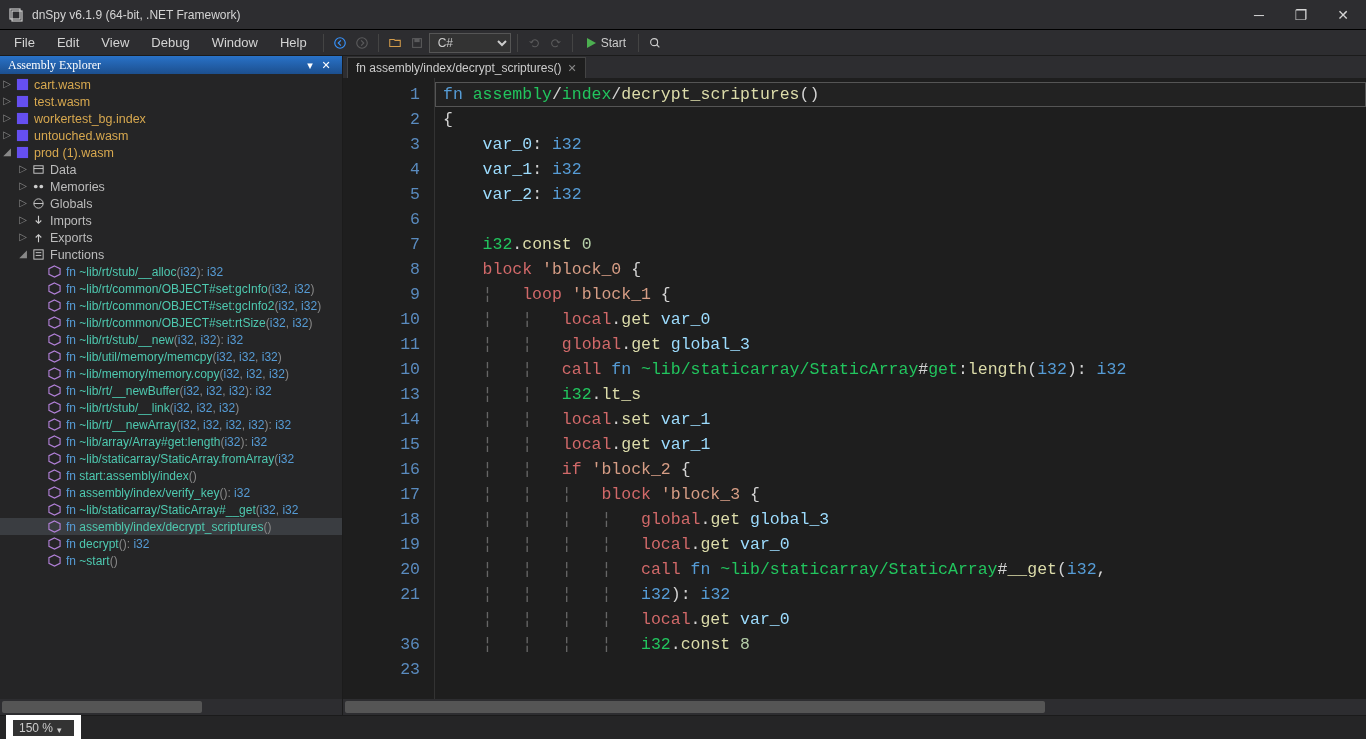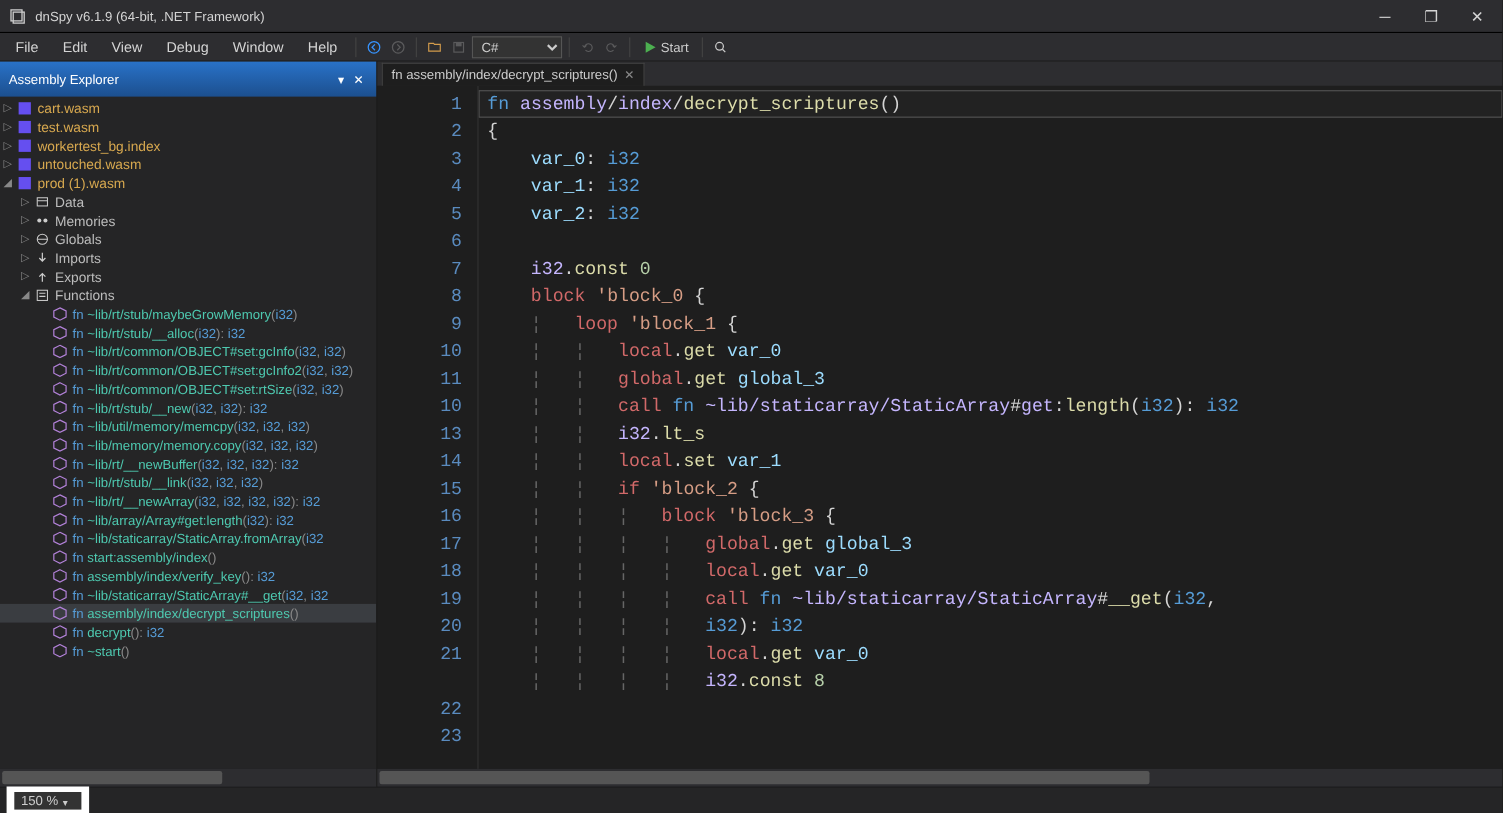--- a/index.html
+++ b/index.html
@@ -11,21 +11,21 @@
 .titlebar .tb-ctrl { width:30px; height:20px; display:flex; align-items:center; justify-content:center; cursor:pointer; color:#d4d4d4; font-size:14px; }
 .menubar { height:26px; background:#2d2d30; display:flex; align-items:center; padding:0 4px; gap:2px; border-bottom:1px solid #1b1b1b; }
 .menu-item { padding:3px 10px; color:#d4d4d4; cursor:pointer; font-size:13px; }
 .toolbar-sep { width:1px; height:18px; background:#444; margin:0 4px; }
 .tb-btn { width:20px; height:20px; display:flex; align-items:center; justify-content:center; cursor:pointer; border-radius:2px; }
 .tb-btn svg { width:14px; height:14px; }
 .lang-combo { background:#333; border:1px solid #555; color:#ccc; height:20px; font-size:12px; padding:0 4px; width:82px; }
 .start-btn { display:flex; align-items:center; gap:4px; color:#ccc; cursor:pointer; padding:2px 6px; }
 .workspace { display:flex; height:calc(100% - 56px - 24px); }
 .sidebar { width:343px; background:#252526; display:flex; flex-direction:column; border-right:1px solid #1b1b1b; }
-.panel-header { height:32px; background:linear-gradient(#2972c8,#1c4f8e); display:flex; align-items:center; padding:0 8px; color:#fff; font-size:12px; }
+.panel-header { height:18px; background:linear-gradient(#2972c8,#1c4f8e); display:flex; align-items:center; padding:0 8px; color:#fff; font-size:12px;font-family:Liberation Serif, serif; }
 .panel-header .ph-title { flex:1; }
 .panel-header .ph-btn { width:16px; height:16px; display:flex; align-items:center; justify-content:center; cursor:pointer; font-size:11px; }
 .tree { flex:1; overflow:auto; padding:2px 0; font-size:12.5px; color:#9cdcfe; background:#252526; }
 .tree-row { display:flex; align-items:center; height:17px; white-space:nowrap; cursor:pointer; padding-right:4px; }
 .tree-row.selected { background:#3a3d41; }
 .tw { display:inline-block; width:14px; height:14px; text-align:center; color:#888; font-size:10px; flex-shrink:0; }
 .indent { display:inline-block; flex-shrink:0; }
 .node-icon { width:16px; height:16px; flex-shrink:0; display:inline-flex; align-items:center; justify-content:center; margin-right:4px; }
 .fn-icon svg, .node-icon svg { width:13px; height:13px; }
 .node-label { color:#bcbcbc; }
@@ -38,21 +38,21 @@
 .tabbar { height:22px; background:#2d2d30; display:flex; align-items:flex-end; padding-left:4px; }
 .tab { height:21px; background:#1e1e1e; border:1px solid #444; border-bottom:none; display:flex; align-items:center; padding:0 8px; gap:6px; font-size:12px; color:#ccc; }
 .tab .close { color:#888; font-size:11px; cursor:pointer; }
 .code-wrap { flex:1; display:flex; overflow:hidden; font-family:Consolas,'Courier New',monospace; font-size:16.5px; line-height:25px; }
 .gutter { width:92px; background:#1e1e1e; text-align:right; padding:4px 14px 4px 4px; color:#5a8bbf; border-right:1px solid #333; user-select:none; }
 .gutter div { height:25px; }
 .code { flex:1; padding:4px 8px; overflow:auto; position:relative; }
 .code-line { height:25px; white-space:pre; position:relative; }
 .hl-line { position:absolute; left:0; right:0; height:25px; border:1px solid #555; background:rgba(80,80,80,0.1); pointer-events:none; }
 .k-blue { color:#569cd6; }
-.k-teal { color:#c4b5fd; }
+.k-teal { color:#22c55e; }
 .k-yellow { color:#dcdcaa; }
 .k-str { color:#d69d85; }
 .k-num { color:#b5cea8; }
 .k-var { color:#9cdcfe; }
 .k-punc { color:#d4d4d4; }
 .k-red { color:#d16969; }
 .k-dim { color:#666; }
 .statusbar { height:24px; background:#252526; border-top:1px solid #1b1b1b; display:flex; align-items:center; padding:0 6px; color:#ccc; font-size:12px; }
 .hscroll { height:16px; background:#2d2d30; display:flex; align-items:center; position:relative; }
 .hscroll .thumb { position:absolute; height:12px; top:2px; background:#555; border-radius:2px; }
@@ -246,30 +246,20 @@
           <span class="indent" style="width: 16px;"></span>
           <span class="tw">◢</span>
           <span class="node-icon">
             <svg viewBox="0 0 14 14">
               <rect x="2" y="2" width="10" height="10" fill="none" stroke="#ccc"></rect>
               <line x1="4" y1="5" x2="10" y2="5" stroke="#ccc"></line>
               <line x1="4" y1="8" x2="10" y2="8" stroke="#ccc"></line>
             </svg>
           </span>
           <span><span class="node-label">Functions</span></span>
-        </div>
-        <div class="tree-row">
-          <span class="indent" style="width: 32px;"></span>
-          <span class="tw"></span>
-          <span class="node-icon">
-            <svg viewBox="0 0 14 14">
-              <polygon points="7,1 13,4 13,10 7,13 1,10 1,4" fill="none" stroke="#b180d7" stroke-width="1.2"></polygon>
-            </svg>
-          </span>
-          <span><span class="fn-text"><span class="fn-blue">fn </span><span class="fn-cyan">~lib/rt/stub/maybeGrowMemory</span><span class="fn-dim">(</span><span class="fn-blue">i32</span><span class="fn-dim">)</span></span></span>
         </div>
         <div class="tree-row">
           <span class="indent" style="width: 32px;"></span>
           <span class="tw"></span>
           <span class="node-icon">
             <svg viewBox="0 0 14 14">
               <polygon points="7,1 13,4 13,10 7,13 1,10 1,4" fill="none" stroke="#b180d7" stroke-width="1.2"></polygon>
             </svg>
           </span>
           <span><span class="fn-text"><span class="fn-blue">fn </span><span class="fn-cyan">~lib/rt/stub/__alloc</span><span class="fn-dim">(</span><span class="fn-blue">i32</span><span class="fn-dim">): </span><span class="fn-blue">i32</span><span class="fn-dim"></span></span></span>
@@ -474,39 +464,40 @@
           <div>13</div>
           <div>14</div>
           <div>15</div>
           <div>16</div>
           <div>17</div>
           <div>18</div>
           <div>19</div>
           <div>20</div>
           <div>21</div>
           <div></div>
-          <div>22</div>
+          <div>36</div>
           <div>23</div>
         </div>
       <div class="code" id="code">
           <div class="hl-line" style="top: 4px;"></div>
           <div class="code-line"><span class="k-blue">fn </span><span class="k-teal">assembly</span><span class="k-punc">/</span><span class="k-teal">index</span><span class="k-punc">/</span><span class="k-yellow">decrypt_scriptures</span><span class="k-punc">()</span></div>
           <div class="code-line"><span class="k-punc">{</span></div>
           <div class="code-line">    <span class="k-var">var_0</span><span class="k-punc">: </span><span class="k-blue">i32</span></div>
           <div class="code-line">    <span class="k-var">var_1</span><span class="k-punc">: </span><span class="k-blue">i32</span></div>
           <div class="code-line">    <span class="k-var">var_2</span><span class="k-punc">: </span><span class="k-blue">i32</span></div>
           <div class="code-line">&nbsp;</div>
           <div class="code-line">    <span class="k-teal">i32</span><span class="k-punc">.</span><span class="k-yellow">const </span><span class="k-num">0</span></div>
           <div class="code-line">    <span class="k-red">block </span><span class="k-str">'block_0</span><span class="k-punc"> {</span></div>
           <div class="code-line">    <span class="k-dim">¦   </span><span class="k-red">loop </span><span class="k-str">'block_1</span><span class="k-punc"> {</span></div>
           <div class="code-line">    <span class="k-dim">¦   ¦   </span><span class="k-red">local</span><span class="k-punc">.</span><span class="k-yellow">get </span><span class="k-var">var_0</span></div>
           <div class="code-line">    <span class="k-dim">¦   ¦   </span><span class="k-red">global</span><span class="k-punc">.</span><span class="k-yellow">get </span><span class="k-var">global_3</span></div>
           <div class="code-line">    <span class="k-dim">¦   ¦   </span><span class="k-red">call </span><span class="k-blue">fn </span><span class="k-teal">~lib/staticarray/StaticArray<u8></u8></span><span class="k-punc">#</span><span class="k-teal">get</span><span class="k-punc">:</span><span class="k-yellow">length</span><span class="k-punc">(</span><span class="k-blue">i32</span><span class="k-punc">): </span><span class="k-blue">i32</span></div>
           <div class="code-line">    <span class="k-dim">¦   ¦   </span><span class="k-teal">i32</span><span class="k-punc">.</span><span class="k-yellow">lt_s</span></div>
           <div class="code-line">    <span class="k-dim">¦   ¦   </span><span class="k-red">local</span><span class="k-punc">.</span><span class="k-yellow">set </span><span class="k-var">var_1</span></div>
+          <div class="code-line">    <span class="k-dim">¦   ¦   </span><span class="k-red">local</span><span class="k-punc">.</span><span class="k-yellow">get </span><span class="k-var">var_1</span></div>
           <div class="code-line">    <span class="k-dim">¦   ¦   </span><span class="k-red">if </span><span class="k-str">'block_2</span><span class="k-punc"> {</span></div>
           <div class="code-line">    <span class="k-dim">¦   ¦   ¦   </span><span class="k-red">block </span><span class="k-str">'block_3</span><span class="k-punc"> {</span></div>
           <div class="code-line">    <span class="k-dim">¦   ¦   ¦   ¦   </span><span class="k-red">global</span><span class="k-punc">.</span><span class="k-yellow">get </span><span class="k-var">global_3</span></div>
           <div class="code-line">    <span class="k-dim">¦   ¦   ¦   ¦   </span><span class="k-red">local</span><span class="k-punc">.</span><span class="k-yellow">get </span><span class="k-var">var_0</span></div>
           <div class="code-line">    <span class="k-dim">¦   ¦   ¦   ¦   </span><span class="k-red">call </span><span class="k-blue">fn </span><span class="k-teal">~lib/staticarray/StaticArray<u8></u8></span><span class="k-punc">#</span><span class="k-yellow">__get</span><span class="k-punc">(</span><span class="k-blue">i32</span><span class="k-punc">,</span></div>
           <div class="code-line">    <span class="k-dim">¦   ¦   ¦   ¦   </span><span class="k-blue">i32</span><span class="k-punc">): </span><span class="k-blue">i32</span></div>
           <div class="code-line">    <span class="k-dim">¦   ¦   ¦   ¦   </span><span class="k-red">local</span><span class="k-punc">.</span><span class="k-yellow">get </span><span class="k-var">var_0</span></div>
           <div class="code-line">    <span class="k-dim">¦   ¦   ¦   ¦   </span><span class="k-teal">i32</span><span class="k-punc">.</span><span class="k-yellow">const </span><span class="k-num">8</span></div>
         </div>
     </div>

